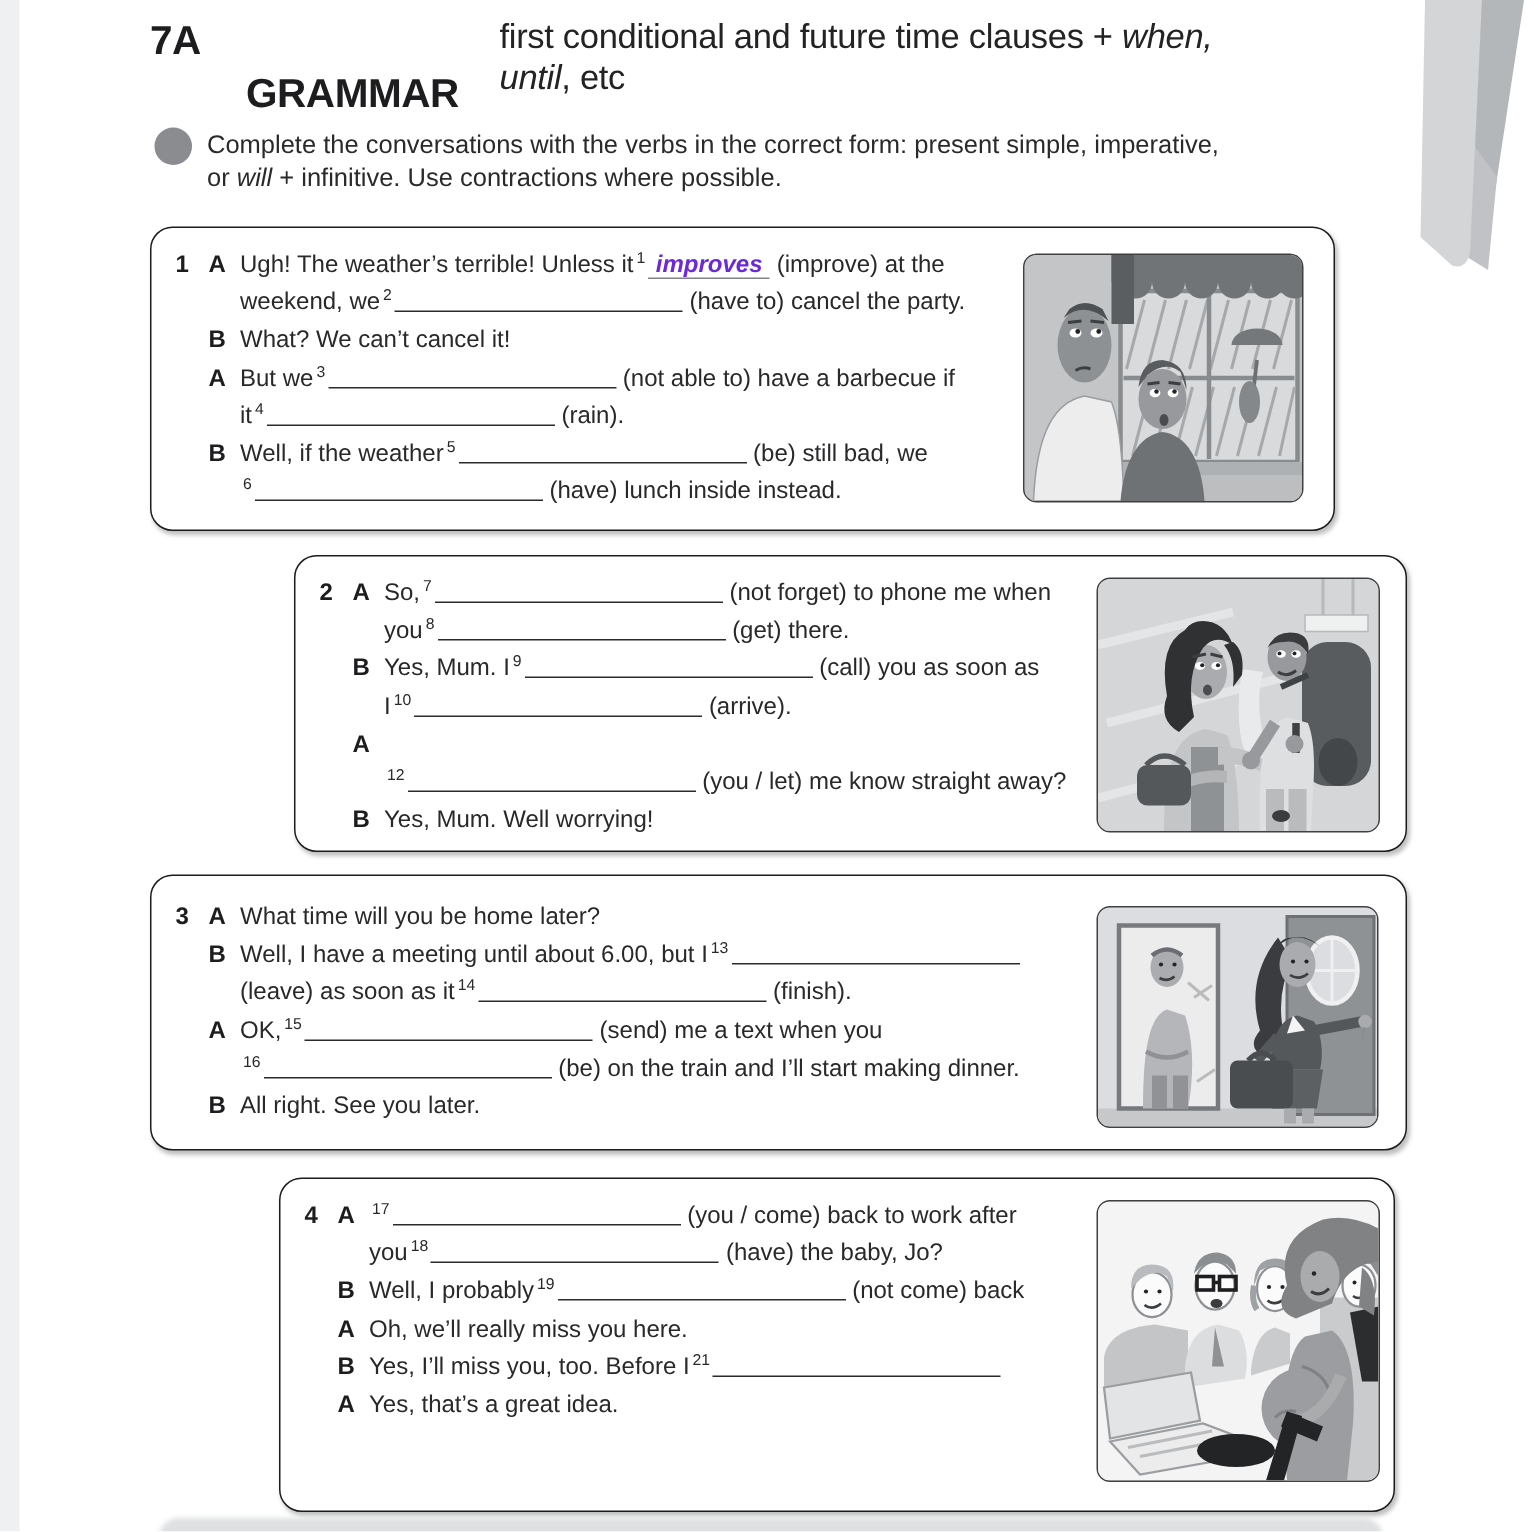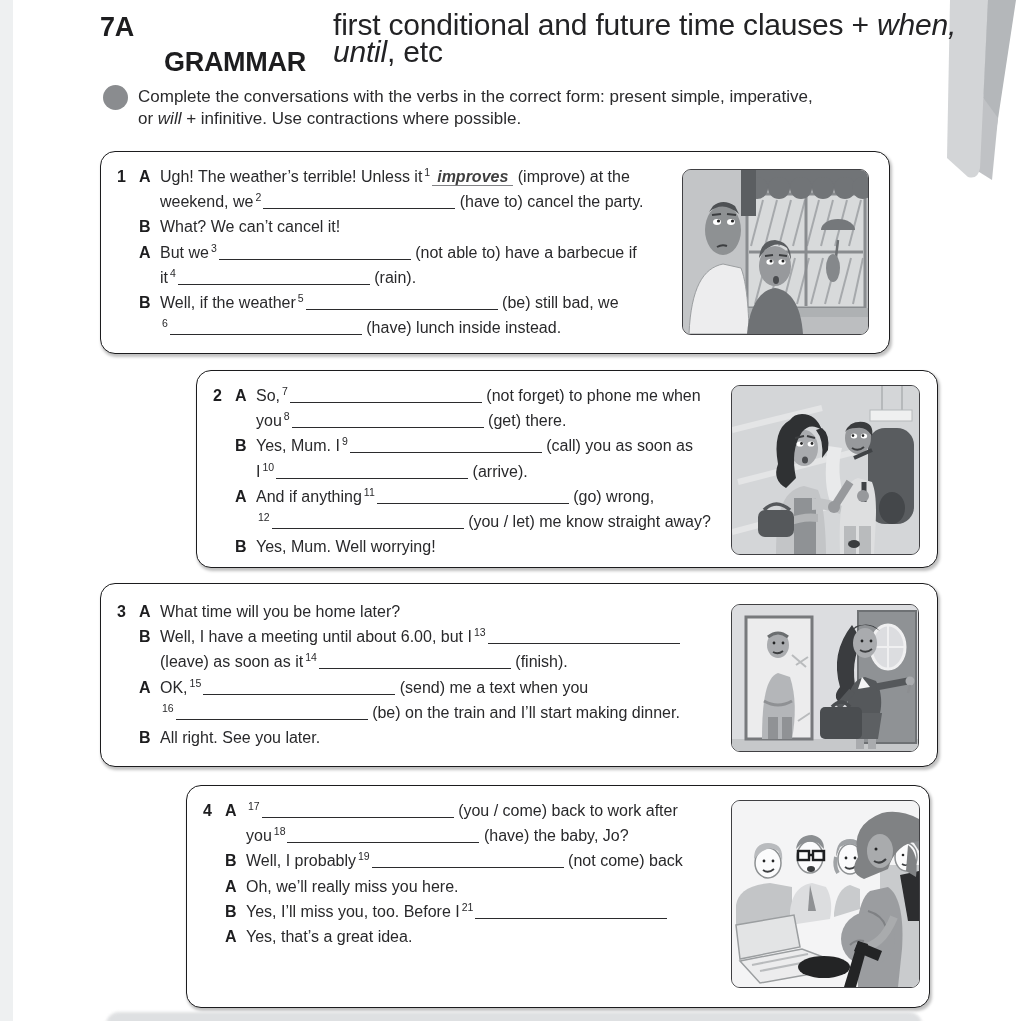--- a/index.html
+++ b/index.html
@@ -9,21 +9,21 @@
     color:#29292b;
   }
   .edge-strip { position:absolute; left:0; top:0; width:13px; height:1021px; background:#eef0f1; }
   .corner-deco { position:absolute; right:0; top:0; width:96px; height:190px; }
 
   
   .hdr { position:absolute; left:100px; top:10px; width:840px; height:70px; }
   .hdr .unit, .hdr .section { position:absolute; top:2px; font-size:27px; font-weight:bold; color:#1d1d1f; letter-spacing:-0.3px; }
   .hdr .unit { left:0; }
   .hdr .section { left:64px;margin-top:35px; }
-  .hdr .title { position:absolute; left:233px; top:1px; font-size:30px; line-height:27px; color:#232325; letter-spacing:-0.2px; white-space:nowrap; }
+  .hdr .title { position:absolute; left:233px; top:1px; font-size:23px; line-height:27px; color:#232325; letter-spacing:-0.2px; white-space:nowrap; }
   .it { font-style:italic; }
 
   
   .instr-bullet { position:absolute; left:103px; top:85px; width:25px; height:25px; border-radius:50%; background:#8a8c8f; }
   .instr { position:absolute; left:138px; top:86px; font-size:17px; line-height:21.5px; color:#2a2a2c; white-space:nowrap; }
 
   
   .ex-box { position:absolute; background:#ffffff; border:1.7px solid #1c1c1e; border-radius:15px; box-shadow:1.5px 2.5px 3px rgba(0,0,0,0.25); }
   .box0 { left:100px; top:151px; width:788px; height:201px; }
   .box1 { left:196px; top:370px; width:740px; height:196px; }
@@ -31,21 +31,21 @@
   .box3 { left:186px; top:785px; width:742px; height:221px; }
 
   .dlines { position:absolute; left:16px; top:12px; }
   .box2 .dlines { top:15px; }
   .dline { display:flex; height:25.2px; white-space:nowrap; font-size:16px; line-height:25.2px; color:#29292b; }
   .num  { width:22px; font-weight:bold; color:#1d1d1f; }
   .spk  { width:21px; font-weight:bold; color:#1d1d1f; }
   .txt  { }
   .sup  { font-size:10.5px; position:relative; top:-6px; margin:0 2px 0 2px; line-height:0; }
   .blank { display:inline-block; width:192px; height:13px; border-bottom:1.7px solid #2b2b2d; position:relative; top:2px; }
-  .answer { font-style:italic; font-weight:bold; color:#404040; border-bottom:1.8px solid #818285; padding:0 5px; }
+  .answer { font-style:italic; font-weight:bold; color:#6d28d9; border-bottom:1.8px solid #818285; padding:0 5px; }
 
   .illus { position:absolute; border:1.6px solid #404043; border-radius:9px; overflow:hidden; background:#c8cacc; }
   .il0 { left:581px; top:17px; width:185px; height:164px; }
   .il1 { left:534px; top:14px; width:187px; height:168px; }
   .il2 { left:630px; top:20px; width:186px; height:146px; }
   .il3 { left:544px; top:14px; width:187px; height:186px; }
   .illus svg { display:block; }
 
   .next-box-hint { position:absolute; left:106px; top:1012px; width:816px; height:26px; background:#d9dbdd; border-radius:13px 13px 0 0; filter:blur(1.6px); opacity:0.85; }
 </style>
@@ -196,21 +196,20 @@
           <span class="txt"><span>Yes, Mum. I</span><span class="sup">9</span><span class="blank"></span><span> (call) you as soon as</span></span>
         </div>
         <div class="dline">
           <span class="num"></span>
           <span class="spk"></span>
           <span class="txt"><span>I</span><span class="sup">10</span><span class="blank"></span><span> (arrive).</span></span>
         </div>
         <div class="dline">
           <span class="num"></span>
           <span class="spk">A</span>
-          <span class="txt"><span>And if anything</span><span class="sup">11</span><span class="blank"></span><span> (go) wrong,</span></span>
         </div>
         <div class="dline">
           <span class="num"></span>
           <span class="spk"></span>
           <span class="txt"><span class="sup">12</span><span class="blank"></span><span> (you / let) me know straight away?</span></span>
         </div>
         <div class="dline">
           <span class="num"></span>
           <span class="spk">B</span>
           <span class="txt"><span>Yes, Mum. Well worrying!</span></span>

